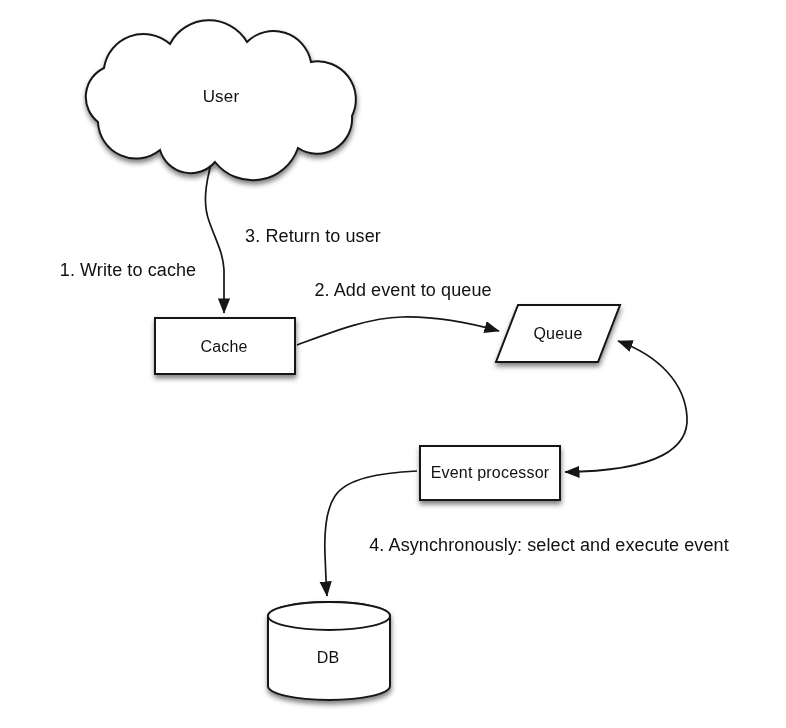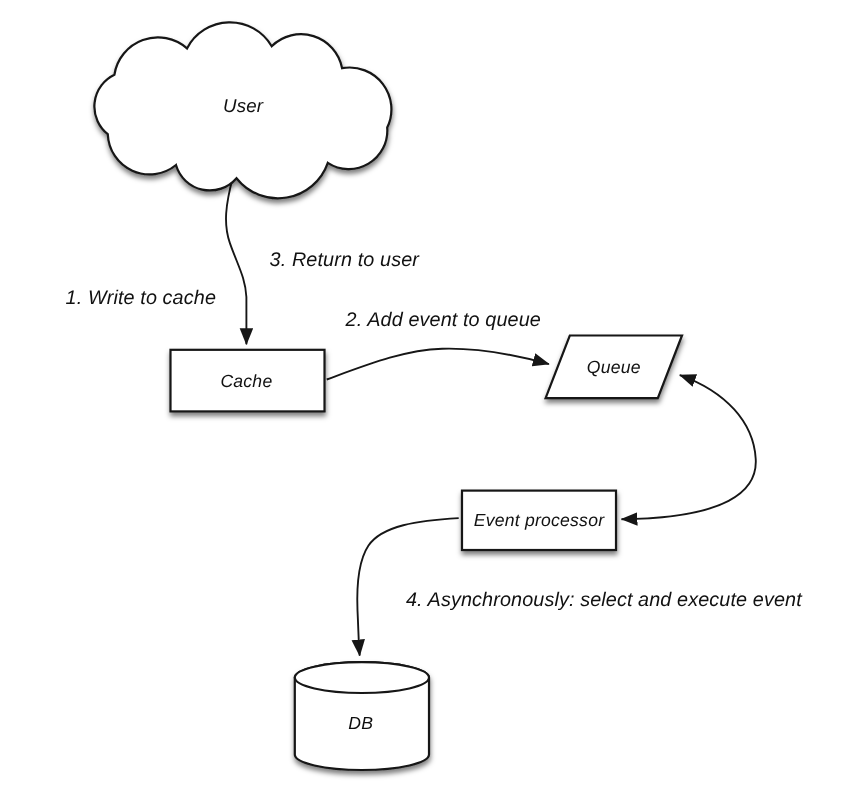--- a/index.html
+++ b/index.html
@@ -9,21 +9,20 @@
     width: 786px;
     height: 728px;
     overflow: hidden;
     font-family: "Liberation Sans", sans-serif;
   }
   .canvas-wrap {
     position: relative;
     width: 786px;
     height: 728px;
     background: #ffffff;
-    font-style: italic;
   }
   svg { display: block; }
   .shape {
     fill: #ffffff;
     stroke: #161616;
     stroke-width: 2;
   }
   .connector {
     fill: none;
     stroke: #161616;

